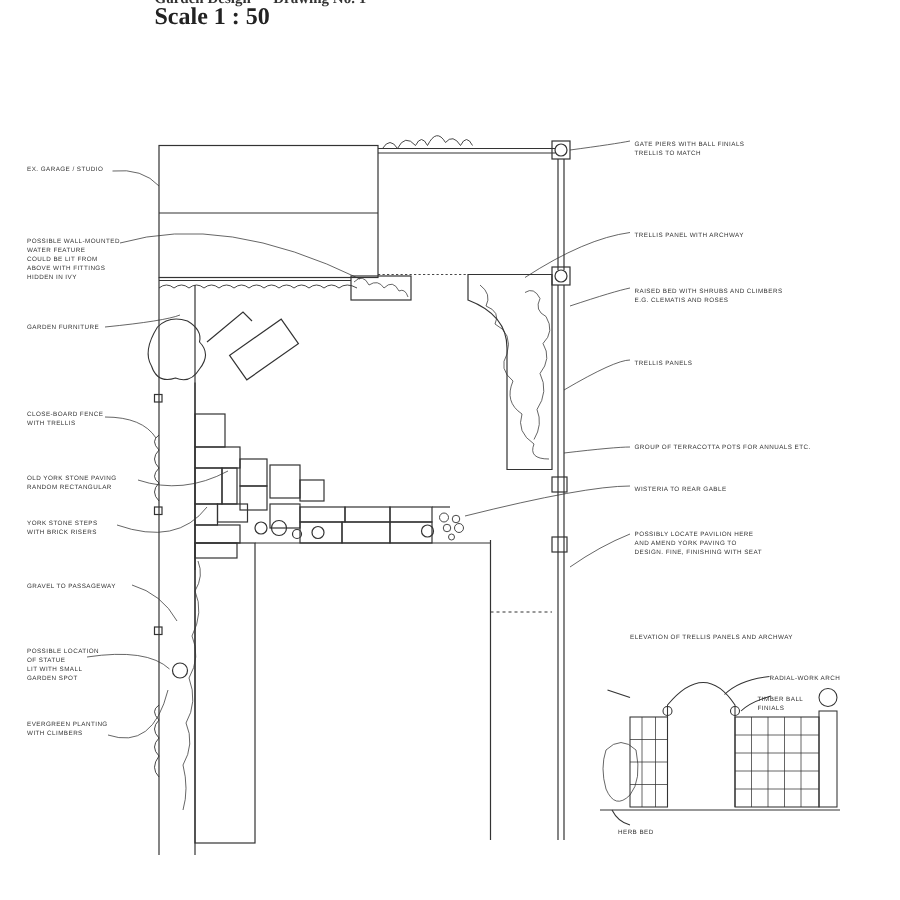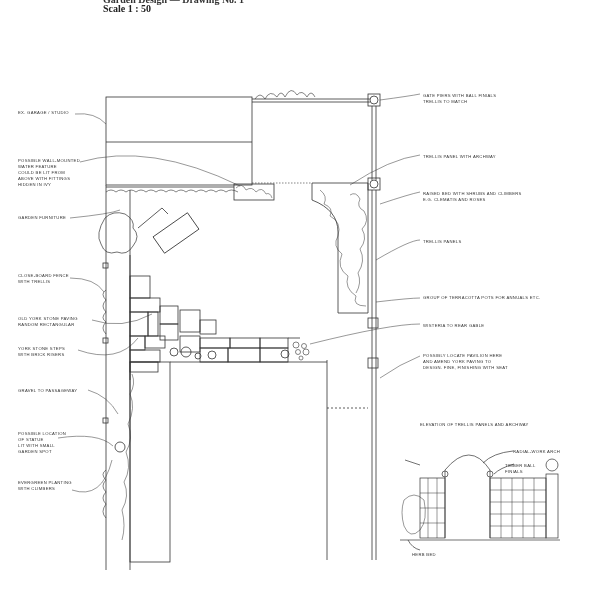--- a/index.html
+++ b/index.html
@@ -1,18 +1,18 @@
 <!DOCTYPE html>
 <html><head>
 <meta charset="utf-8">
 <style>
   html,body{margin:0;padding:0;background:#fff;}
   body{width:600px;height:600px;position:relative;overflow:hidden;font-family:"Liberation Sans",sans-serif;color:#222;}
   .title{position:absolute;left:103px;top:-6px;font-family:"Liberation Serif",serif;font-weight:bold;font-size:10px;color:#333;}
-  .scale{position:absolute;left:103px;top:3px;font-family:"Liberation Serif",serif;font-weight:bold;font-size:10px;color:#222;}
+  .scale{position:absolute;left:103px;top:3px;font-family:"Liberation Serif",serif;font-weight:bold;font-size:16px;color:#222;}
   svg{position:absolute;left:0;top:0;}
   .lbl{position:absolute;font-size:4.2px;line-height:6px;letter-spacing:0.3px;color:#333;text-transform:uppercase;white-space:pre;}
 </style>
 </head>
 <body>
 
 <div class="title">Garden Design — Drawing No. 1</div>
 <div class="scale">Scale 1 : 50</div>
 
 <svg width="600" height="600" viewBox="0 0 600 600" fill="none" stroke="#333" stroke-width="0.8">

